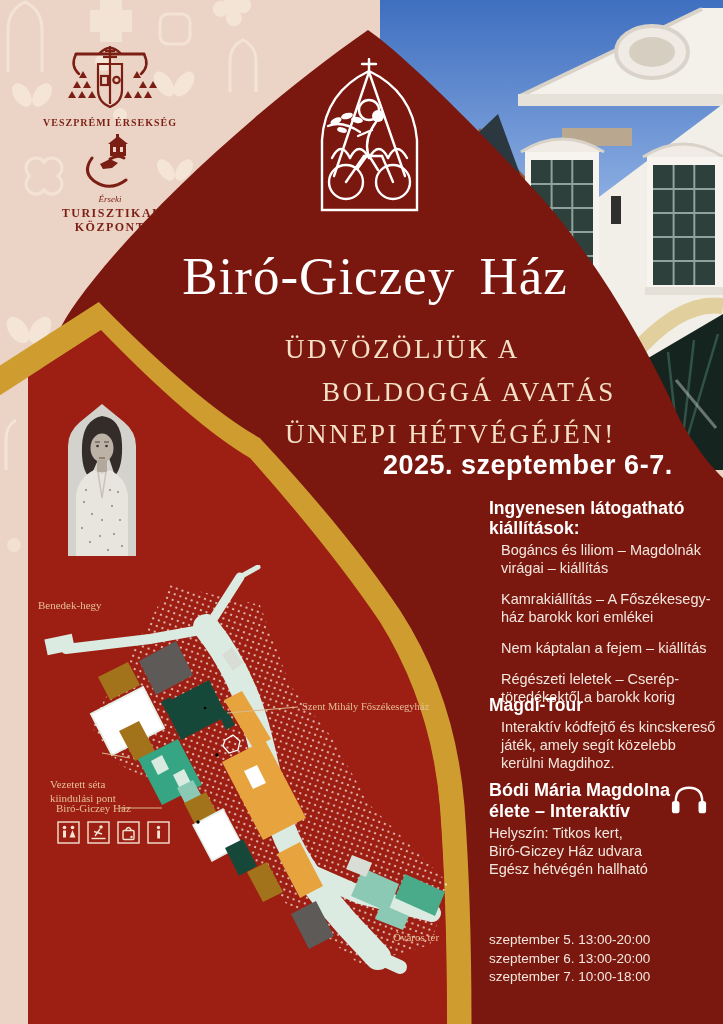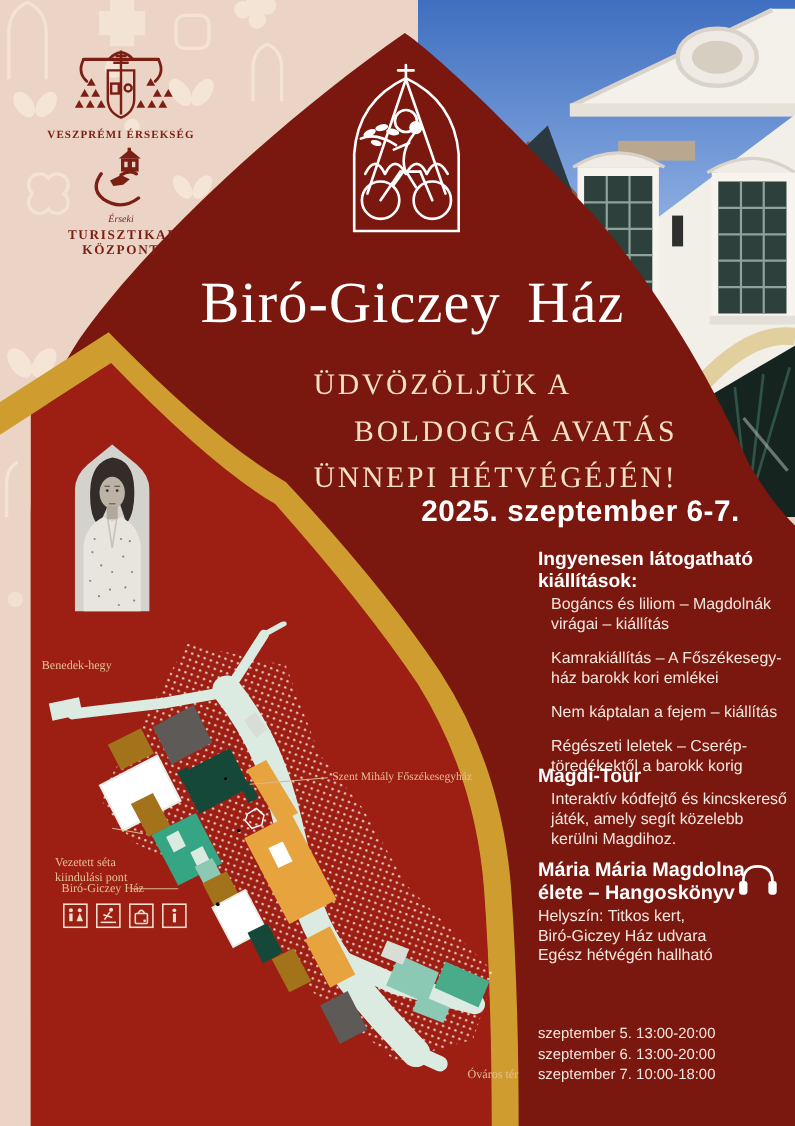--- a/index.html
+++ b/index.html
@@ -344,37 +344,37 @@
     </g>
   </svg>
 
   <div class="abs maplabel" style="left:38px;top:598px;">Benedek-hegy</div>
   <div class="abs maplabel" style="left:302px;top:700px;width:150px;font-size:10.5px;">Szent Mihály Főszékesegyház</div>
   <div class="abs maplabel" style="left:50px;top:741px;margin-top:36px;">
     <span style="display:block;">Vezetett séta</span>
     <span style="display:block;">kiindulási pont</span>
   </div>
   <div class="abs maplabel" style="left:56px;top:801px;">Biró-Giczey Ház</div>
-  <div class="abs maplabel" style="left:393px;top:970px;margin-left:32px;">Óváros tér</div>
+  <div class="abs maplabel" style="left:393px;top:930px;">Óváros tér</div>
 
   <div class="abs col" style="top:498px;">
     <h3>Ingyenesen látogatható kiállítások:</h3>
     <p>Bogáncs és liliom – Magdolnák virágai – kiállítás</p>
     <p>Kamrakiállítás – A Főszékesegy- ház barokk kori emlékei</p>
     <p>Nem káptalan a fejem – kiállítás</p>
     <p>Régészeti leletek – Cserép- töredékektől a barokk korig</p>
   </div>
 
   <div class="abs col" style="top:695px;">
     <h3>Magdi-Tour</h3>
     <p>Interaktív kódfejtő és kincskereső játék, amely segít közelebb kerülni Magdihoz.</p>
   </div>
 
   <div class="abs col" style="top:780px;">
-    <h3 style="max-width:190px;font-size:18px;">Mária Mária Magdolna élete – Hangoskönyv</h3>
+    <h3 style="max-width:190px;font-size:18px;">Bódi Mária Magdolna élete – Interaktív</h3>
     <svg class="abs" style="left:181px;top:3px;" width="38" height="36" viewBox="0 0 40 36">
       <path d="M6,27 V19 Q6,4 20,4 Q34,4 34,19 V27" fill="none" stroke="#ffffff" stroke-width="2.6"></path>
       <rect x="2" y="18" width="8" height="13" rx="3" fill="#ffffff"></rect>
       <rect x="30" y="18" width="8" height="13" rx="3" fill="#ffffff"></rect>
     </svg>
     <div>Helyszín: Titkos kert,</div>
     <div>Biró-Giczey Ház udvara</div>
     <div>Egész hétvégén hallható</div>
   </div>
 

